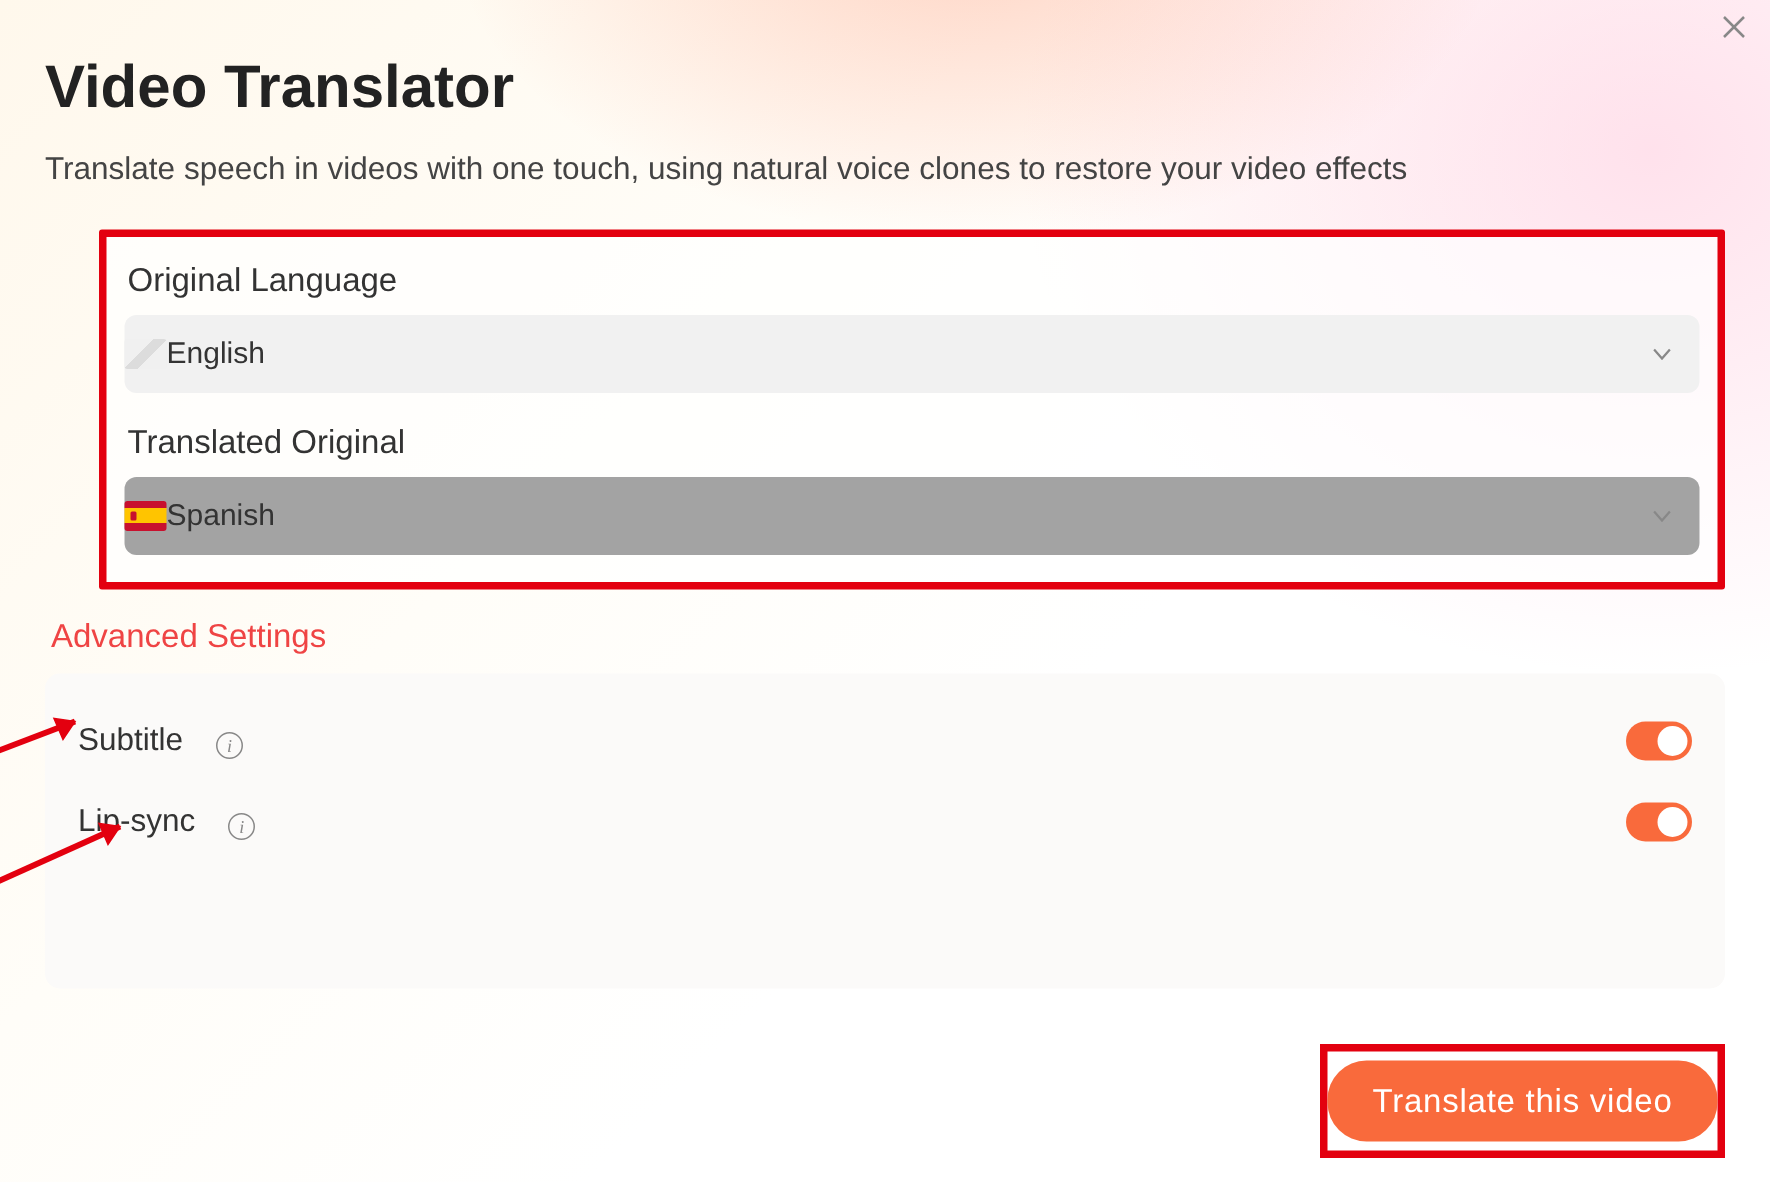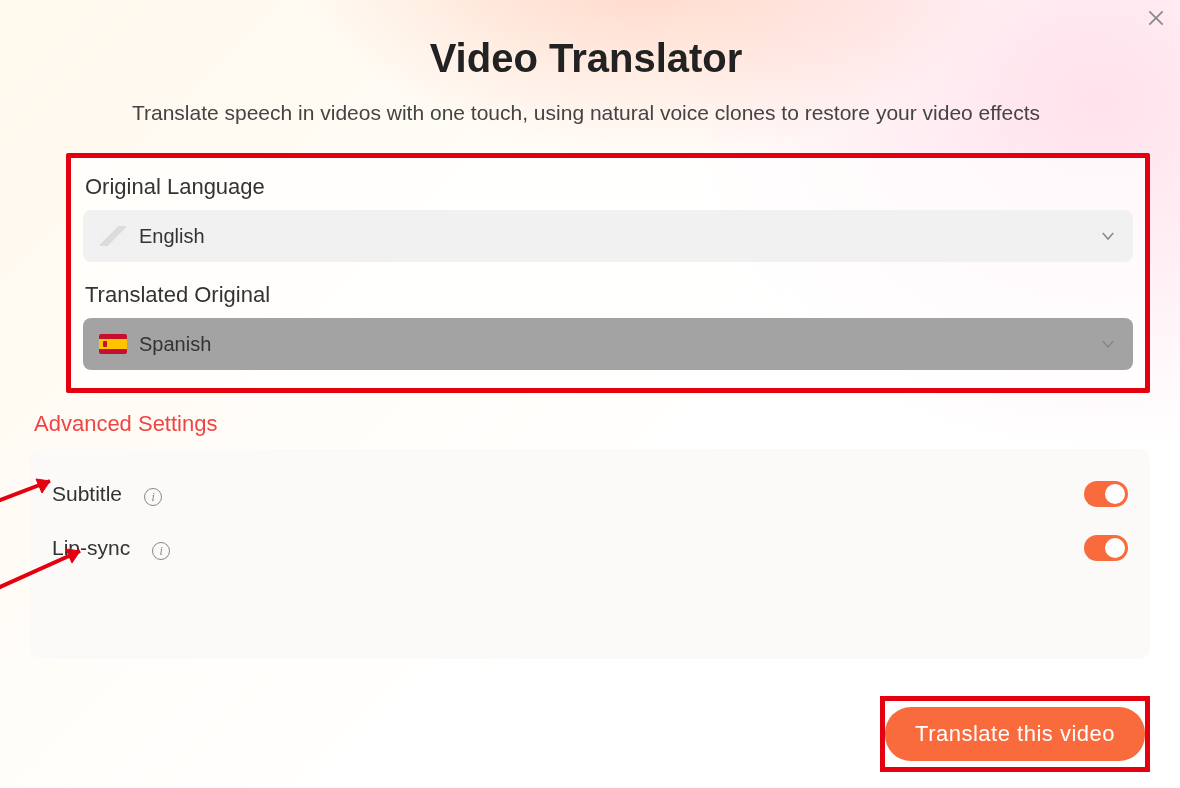--- a/index.html
+++ b/index.html
@@ -12,21 +12,21 @@
       linear-gradient(135deg, #fff8ec 0%, #fffdf8 35%, #ffffff 60%);
     color: #333;
   }
 
   .close-btn {
     position: absolute; top: 8px; right: 14px;
     font-size: 24px; color: #888; cursor: pointer; line-height: 1;
     background: none; border: none;
   }
 
-  .header { padding: 36px 38px 0 30px; text-align: center; }
+  .header { padding: 36px 38px 0 30px; }
   .title { font-size: 40px; font-weight: 700; color: #222; }
   .subtitle { font-size: 21px; color: #444; margin-top: 20px; font-weight: 400; }
 
   .content { display: flex; gap: 30px; padding: 28px 30px 0 30px; }
 
   .upload-zone {
     flex: 0 0 580px;
     height: 532px;
     border: 2px dashed #f26a3b;
     border-radius: 14px;
@@ -53,22 +53,22 @@
   .lang-block {
     border: 5px solid #e3000f;
     border-radius: 2px;
     padding: 12px 12px 18px 12px;
     background: rgba(255,255,255,0.7);
     margin-left: 36px;
   }
   .label { font-size: 22px; color: #333; margin: 4px 0 10px 2px; }
   .select {
     height: 52px; border-radius: 8px;
-    display: flex; align-items: center; gap: 12px;
-    padding: 0 16px; font-size: 20px; color: #333;
+    display: flex; align-items: center; 
+    padding: 0 0; font-size: 20px; color: #333;
     position: relative; cursor: pointer;
   }
   .select.grey { background: #f1f1f1; }
   .select.light { background: #a3a3a3; }
   .flag-placeholder {
     width: 28px; height: 20px; background: #e8e8e8; border-radius: 2px;
     background-image: linear-gradient(135deg,#f0f0f0 40%, #dcdcdc 40% 60%, #f0f0f0 60%);
   }
   .flag-spain {
     width: 28px; height: 20px; border-radius: 2px;

